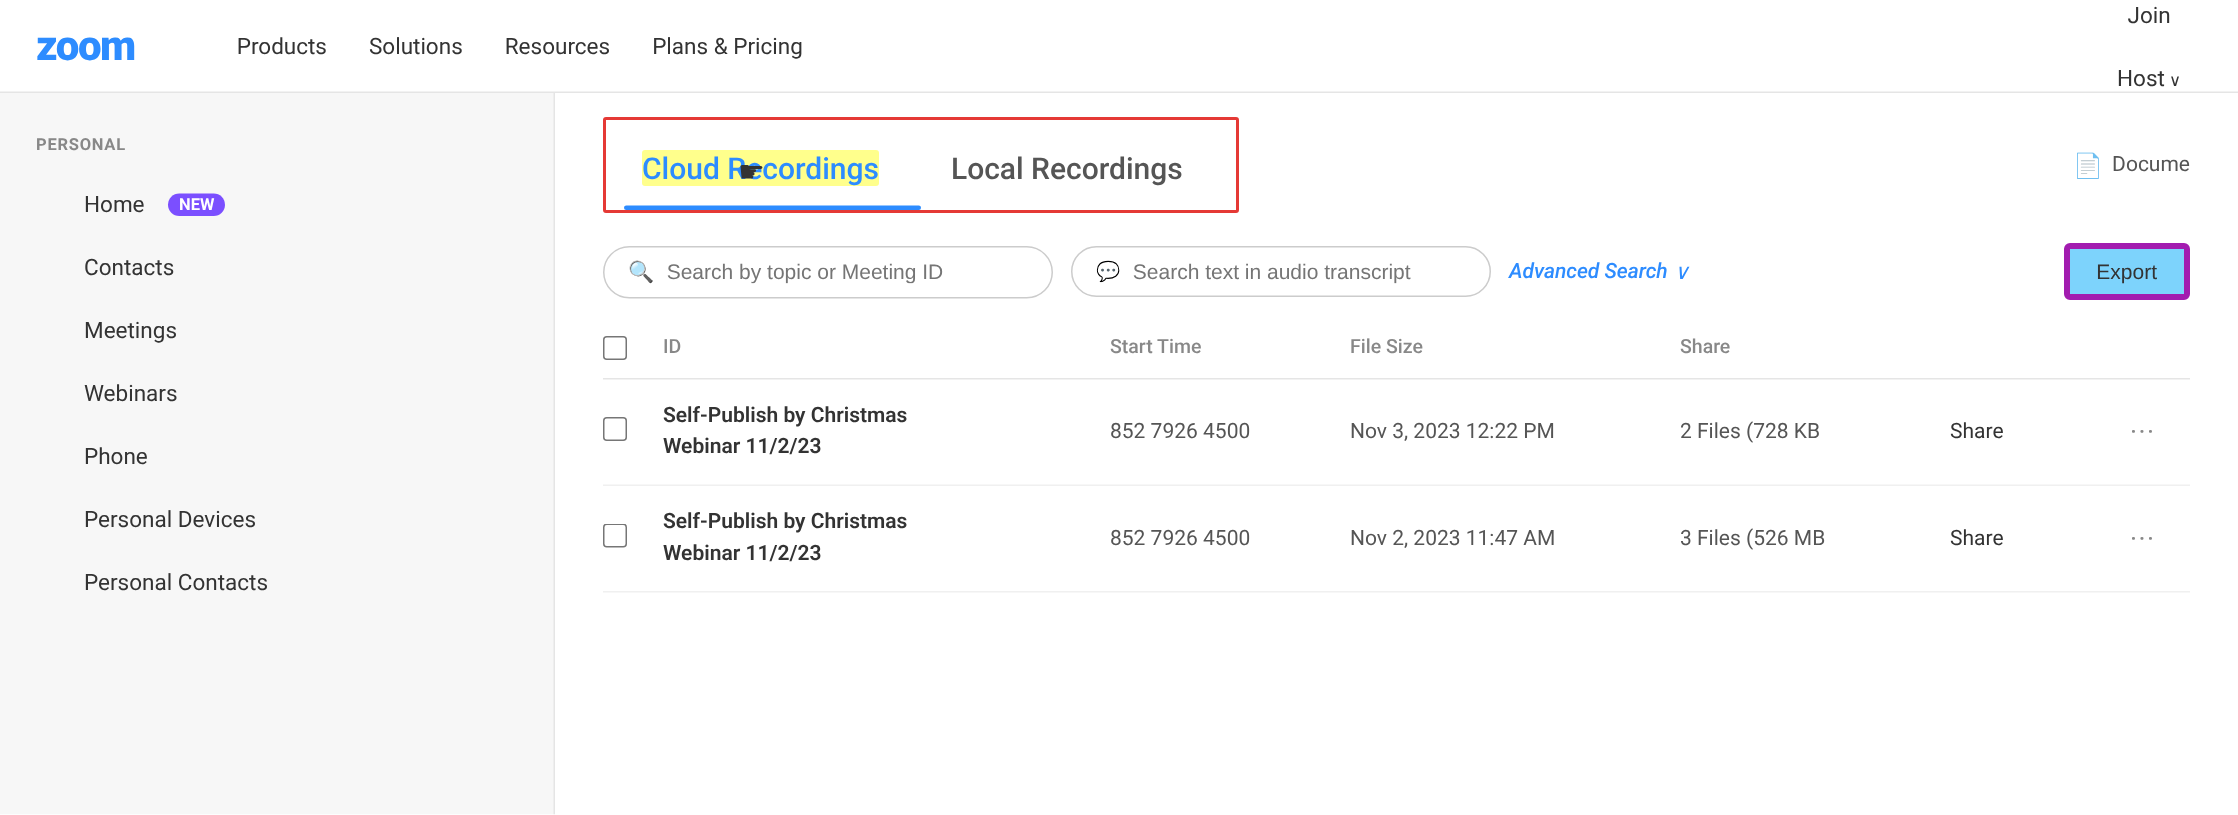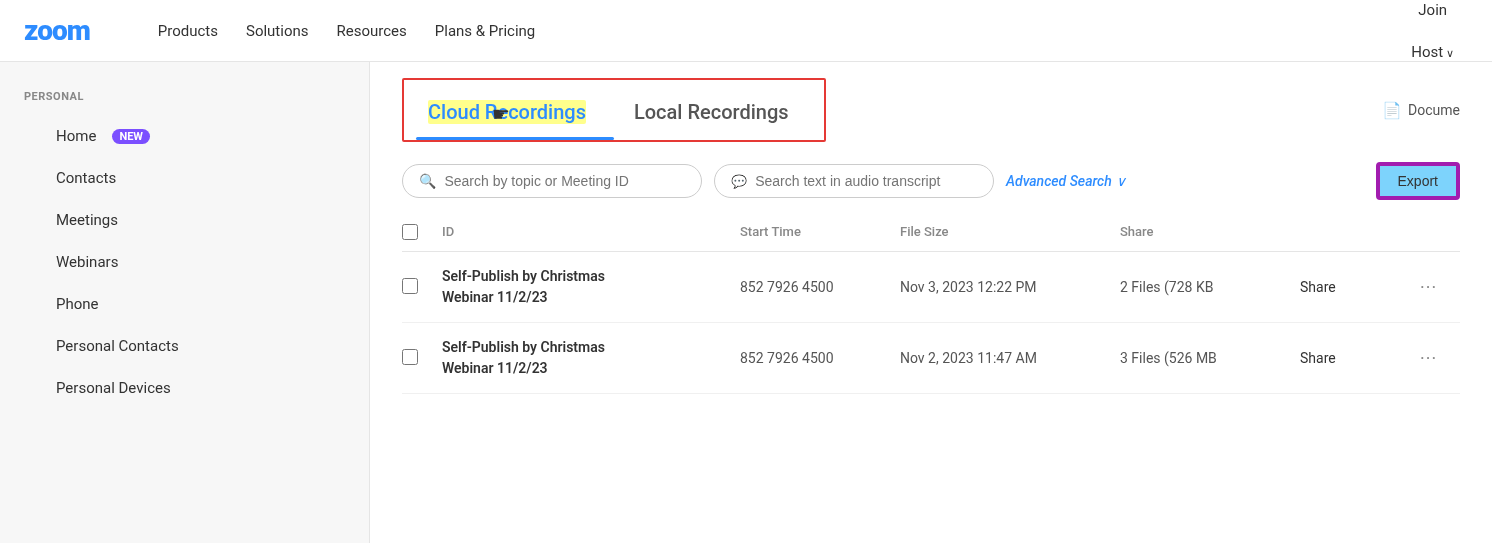--- a/index.html
+++ b/index.html
@@ -146,24 +146,24 @@
     <div class="sidebar-item">
       <span>Meetings</span>
     </div>
     <div class="sidebar-item">
       <span>Webinars</span>
     </div>
     <div class="sidebar-item">
       <span>Phone</span>
     </div>
     <div class="sidebar-item">
+      <span>Personal Devices</span>
+    </div>
+    <div class="sidebar-item">
       <span>Personal Contacts</span>
-    </div>
-    <div class="sidebar-item">
-      <span>Personal Devices</span>
     </div>
   </aside>
 
   <main class="main">
 
     <div style="display:flex; align-items:center; padding: 16px 32px 0 32px; justify-content: space-between;">
       <div style="border: 2.5px solid #e53935; border-radius:2px; display:flex; align-items:flex-end; padding: 12px 7px 0 12px; position:relative; gap: 8px;">
         <div class="tab active">
           <span class="tab-highlight">Cloud Recordings</span>
         </div>

